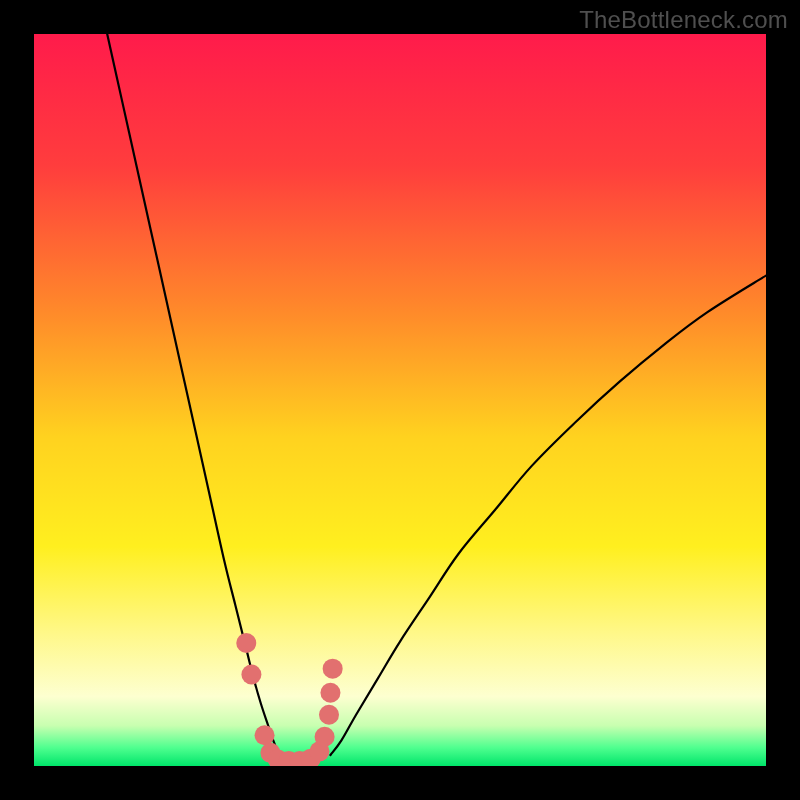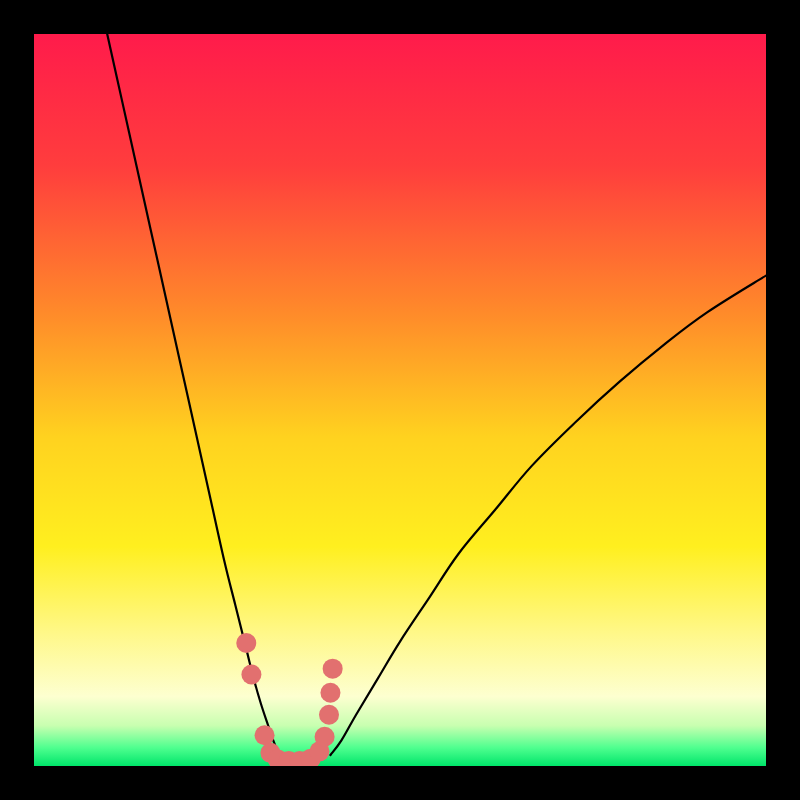--- a/index.html
+++ b/index.html
@@ -37,20 +37,21 @@
     letter-spacing: 0.2px;
     user-select: none;
   }
   svg { display: block; }
 </style>
 </head>
 <body>
 
 <div class="frame">
 
+  <div class="watermark">TheBottleneck.com</div>
 
   <div class="plot">
     <svg id="chart-svg" width="732" height="732" viewBox="0 0 732 732">
       <defs>
         <linearGradient id="bg-grad" x1="0" y1="0" x2="0" y2="1">
             <stop offset="0%" stop-color="#ff1b4b"></stop>
             <stop offset="18%" stop-color="#ff3d3d"></stop>
             <stop offset="38%" stop-color="#ff8a2a"></stop>
             <stop offset="55.00000000000001%" stop-color="#ffd21f"></stop>
             <stop offset="70%" stop-color="#ffef1f"></stop>

